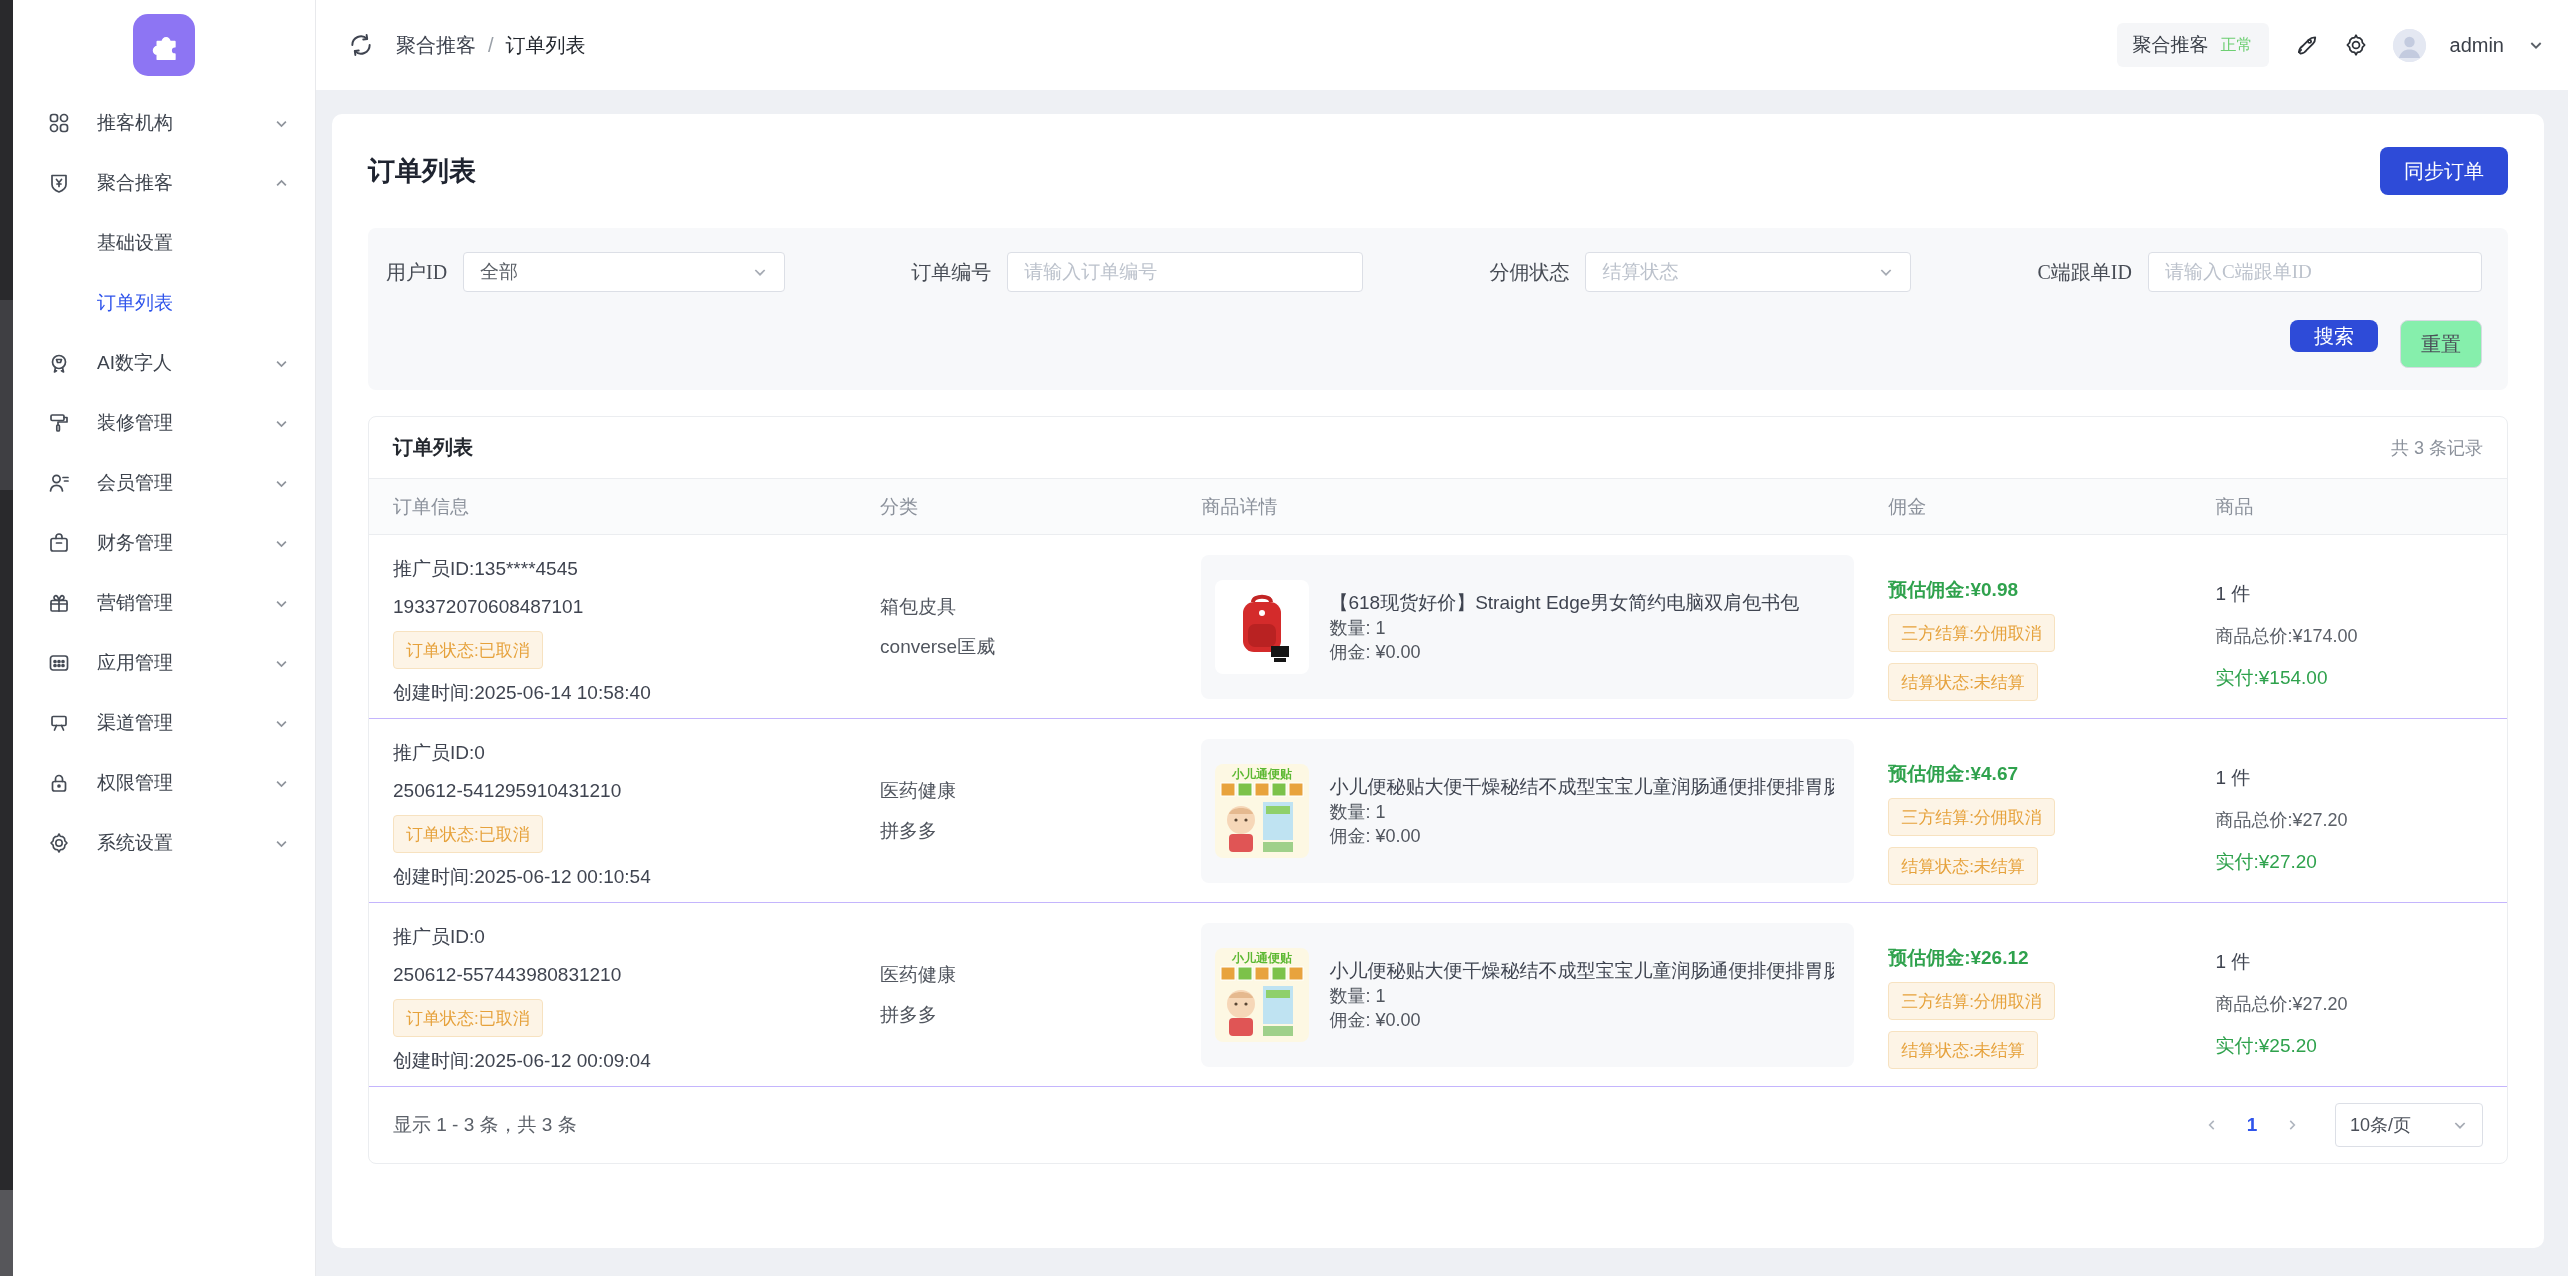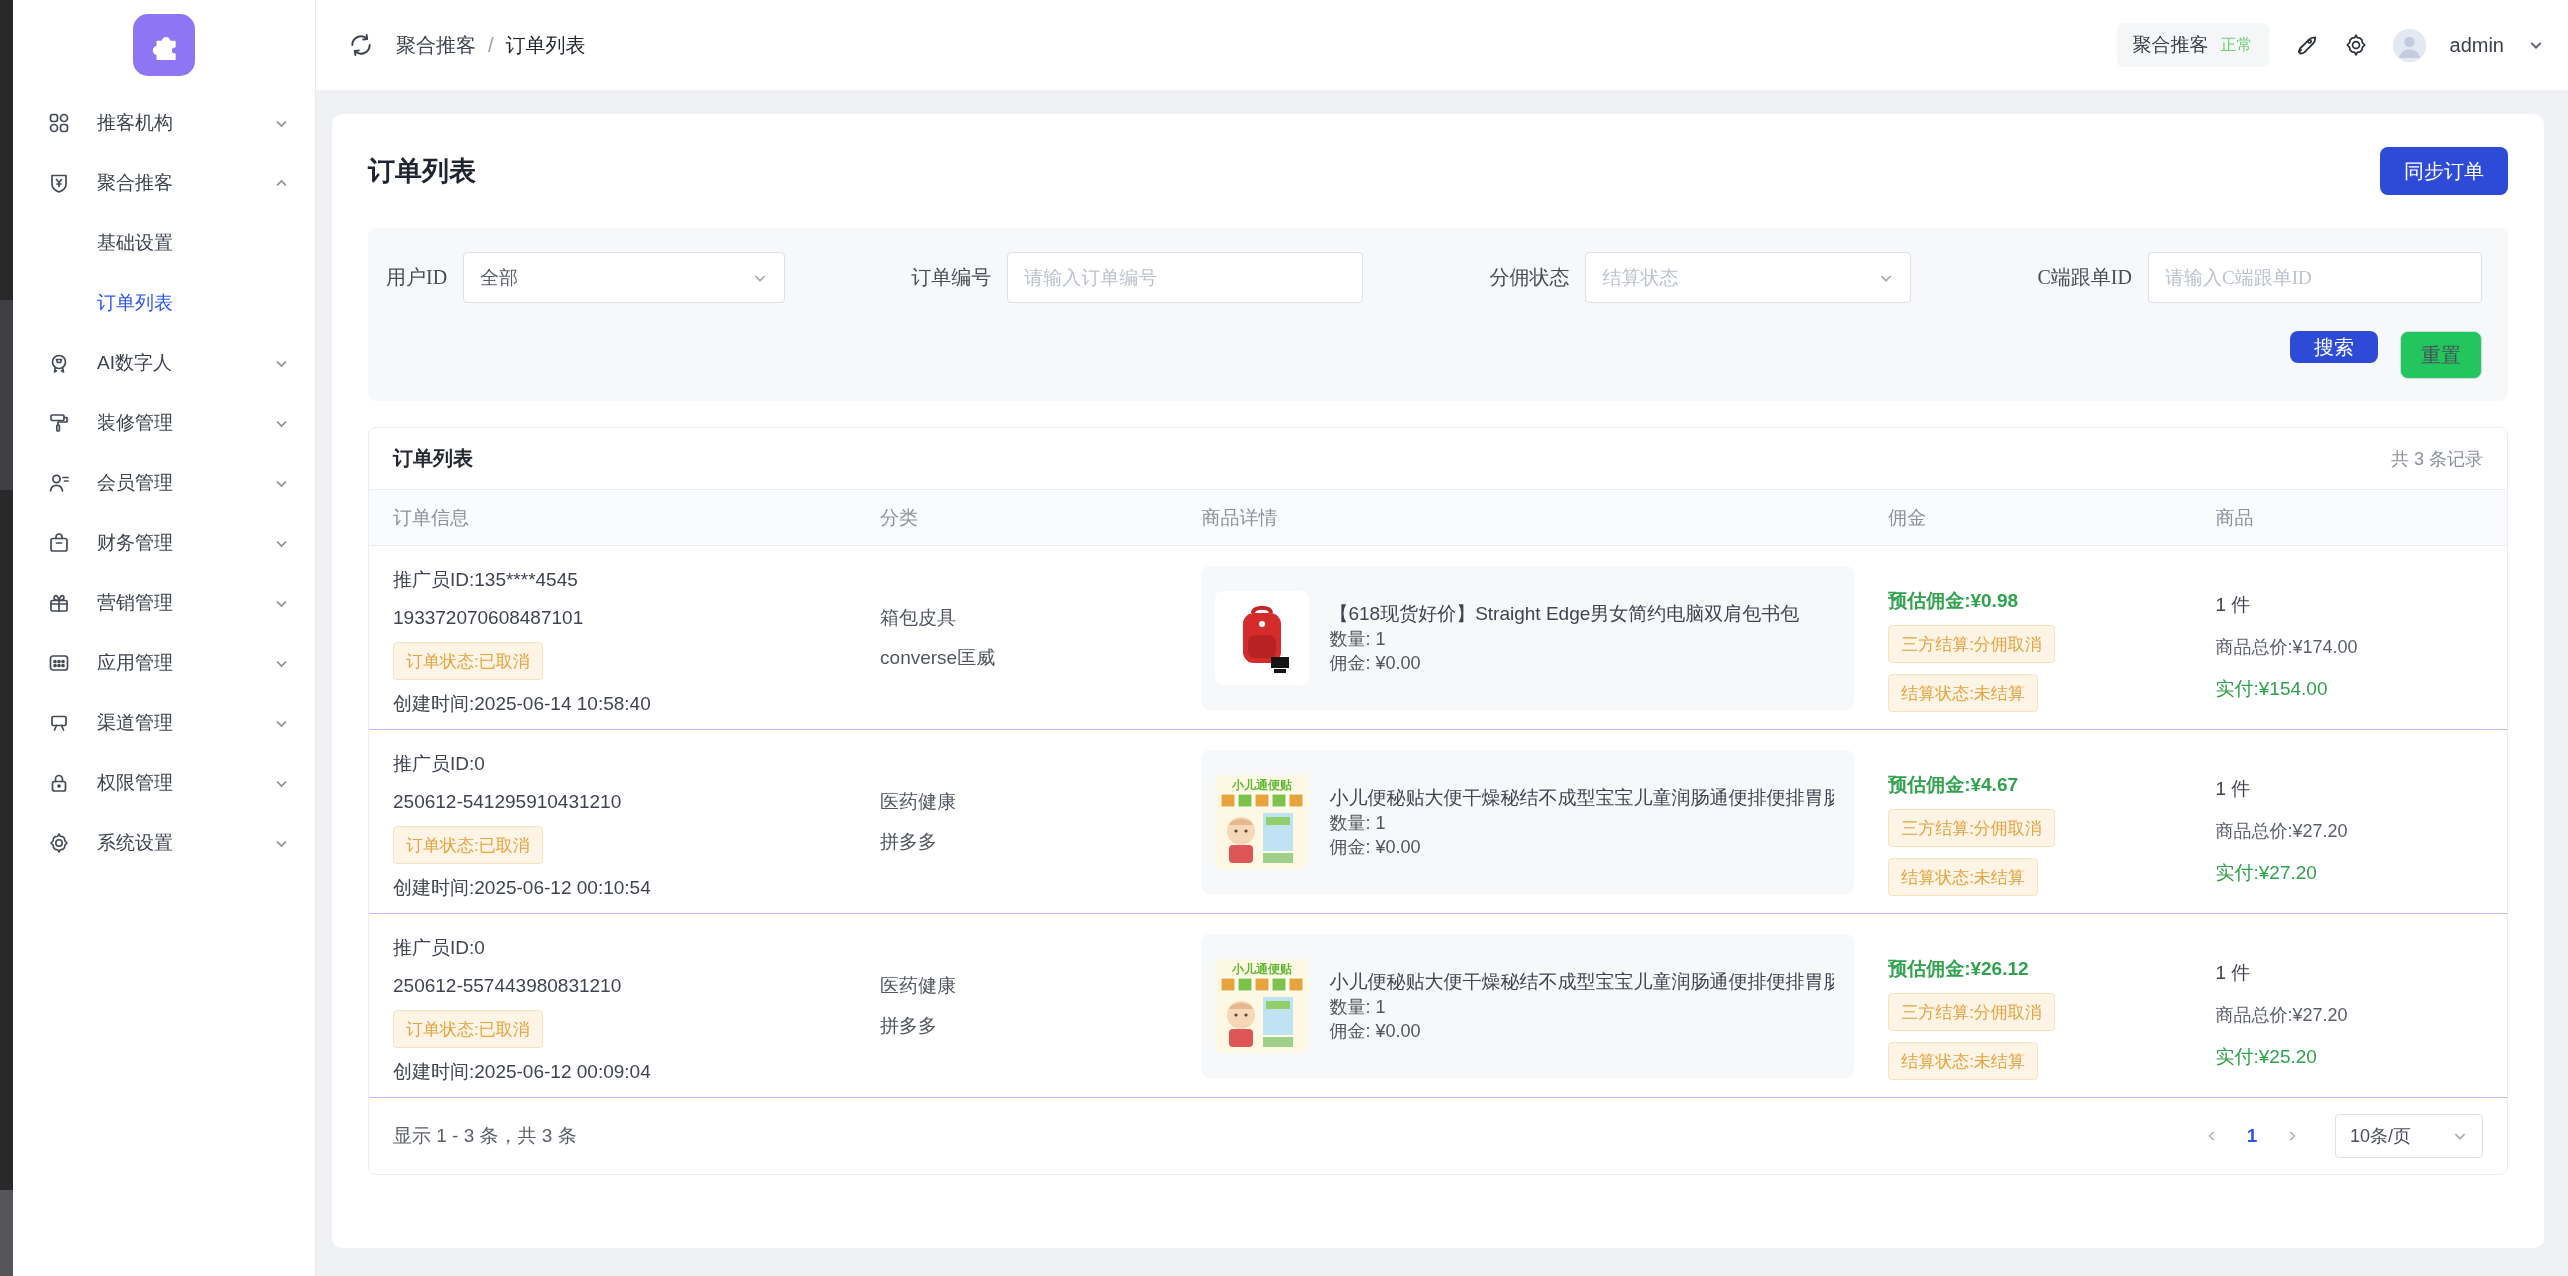--- a/index.html
+++ b/index.html
@@ -51,32 +51,32 @@
   .page-head { height:114px; display:flex; align-items:center; padding:0 36px; }
   .page-title { font-size:27px; font-weight:bold; color:#1f2430; }
   .btn { border:none; border-radius:8px; font-size:20px; cursor:pointer; font-family:inherit; }
   .btn-primary { background:#2e4bd8; color:#fff; }
   .sync-btn { margin-left:auto; width:128px; height:48px; }
 
   .filter-panel { margin:0 36px; background:#f7f8fa; border-radius:8px; padding:24px 26px 22px 18px;font-family:Liberation Serif, serif; }
   .filter-row { display:flex; align-items:center; justify-content:space-between; }
   .f-item { display:flex; align-items:center; gap:16px; }
   .f-label { font-size:20px; color:#474c55; white-space:nowrap; }
-  .control { background:#fff; border:1px solid #dcdfe6; border-radius:4px; height:51px; display:flex; align-items:center; padding:0 16px; font-size:19px; }
+  .control { background:#fff; border:1px solid #dcdfe6; border-radius:4px; height:40px; display:flex; align-items:center; padding:0 16px; font-size:19px; }
   .control .val { color:#5c6168; }
   .control input { border:none; outline:none; font-size:19px; width:100%; font-family:inherit; color:#3f4450; background:transparent; }
   .control input::placeholder { color:#bcc2cc; }
   .sel-chev { margin-left:auto; width:16px; height:16px; color:#a6abb4; }
   .w-select1 { width:322px; }
   .w-input1 { width:356px; }
   .w-select2 { width:326px; }
   .w-input2 { width:334px; }
   .filter-actions { display:flex; justify-content:flex-end; gap:22px; margin-top:28px; }
   .search-btn { width:88px; height:32px; }
-  .btn-plain { background:#22c55e; border:1px solid #d6dae1; color:#4a4f58; border-radius:8px; font-size:20px; width:82px; height:48px; cursor:pointer; font-family:inherit; }
+  .btn-plain { background:#86efac; border:1px solid #d6dae1; color:#4a4f58; border-radius:8px; font-size:20px; width:82px; height:48px; cursor:pointer; font-family:inherit; }
 
   .table-card { margin:26px 36px 0; border:1px solid #ebedf0; border-radius:8px; overflow:hidden; }
   .table-head { height:62px; display:flex; align-items:center; padding:0 24px; border-bottom:1px solid #ebedf0; }
   .table-title { font-size:20px; font-weight:bold; color:#23272e; }
   .table-total { margin-left:auto; font-size:18px; color:#8b919b; }
 
   .thead { display:flex; background:#fafbfc; height:56px; align-items:center; border-bottom:1px solid #ebedf0; font-size:19px; color:#8b919b; }
   .c1 { width:512px; padding-left:24px; }
   .c2 { width:322px; }
   .c3 { width:688px; }

